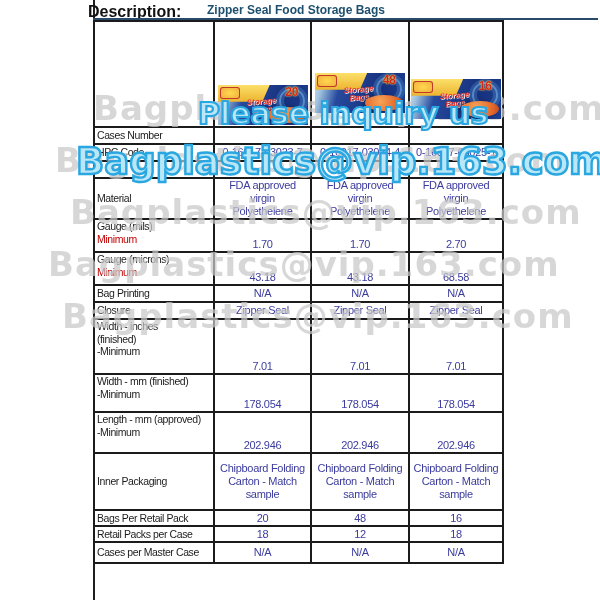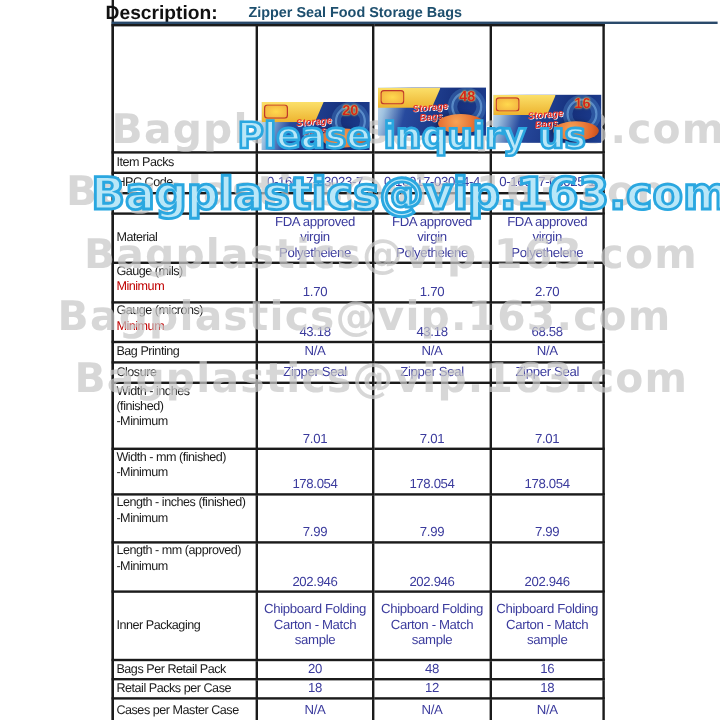--- a/index.html
+++ b/index.html
@@ -101,21 +101,21 @@
         <div class="pkg-swirl"></div>
         <div class="pkg-count">16</div>
         <div class="pkg-name">Storage
 Bags</div>
         <div class="pkg-food"></div>
       </div>
     </td>
   </tr>
 
   <tr style="height:17px">
-    <td class="lc">Item Packs</td>
+    <td class="lc">Cases Number</td>
     <td class="vc"></td>
     <td class="vc"></td>
     <td class="vc"></td>
   </tr>
 
   <tr style="height:17px">
     <td class="lc">HPC Code</td>
     <td class="vc">0-16017-03023-7</td>
     <td class="vc">0-16017-03024-4</td>
     <td class="vc">0-16017-03025-1</td>
@@ -176,27 +176,20 @@
   </tr>
 
   <tr style="height:38px">
     <td class="lc top">Width - mm (finished)
 -Minimum</td>
     <td class="vc bot">178.054</td>
     <td class="vc bot">178.054</td>
     <td class="vc bot">178.054</td>
   </tr>
 
-  <tr style="height:40px">
-    <td class="lc top">Length - inches (finished)
--Minimum</td>
-    <td class="vc bot">7.99</td>
-    <td class="vc bot">7.99</td>
-    <td class="vc bot">7.99</td>
-  </tr>
 
   <tr style="height:41px">
     <td class="lc top">Length - mm (approved)
 -Minimum</td>
     <td class="vc bot">202.946</td>
     <td class="vc bot">202.946</td>
     <td class="vc bot">202.946</td>
   </tr>
 
   <tr style="height:57px">

